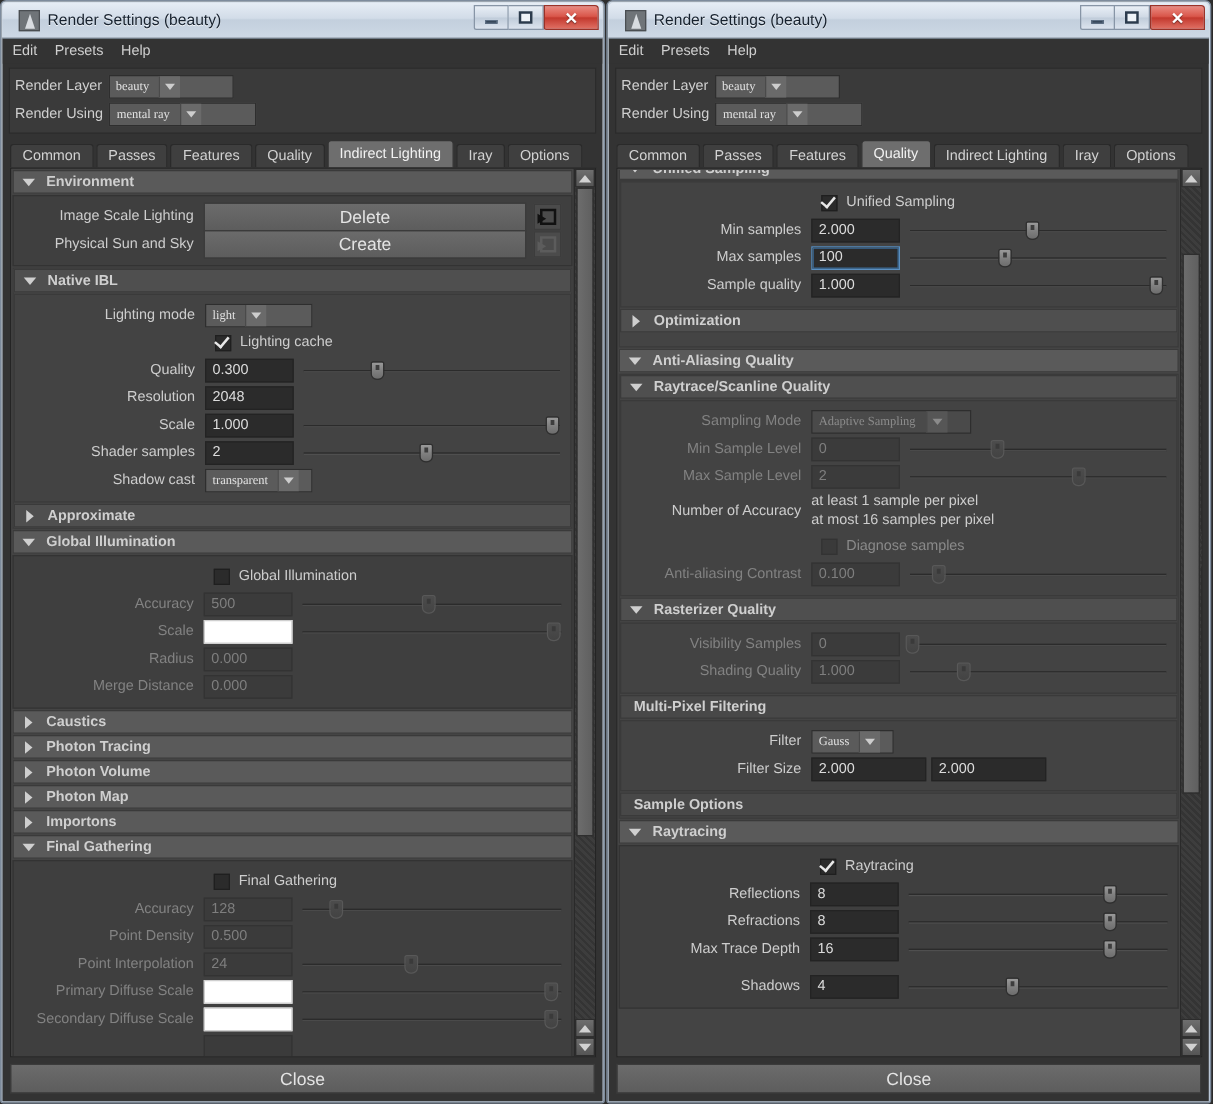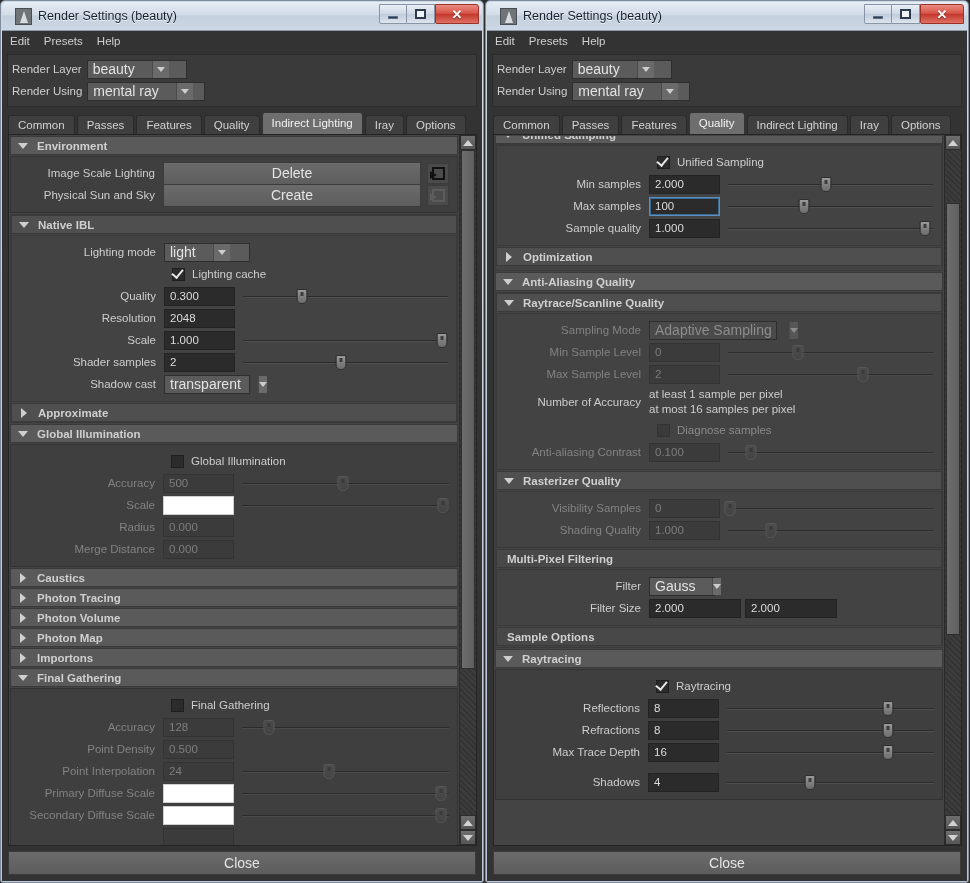--- a/index.html
+++ b/index.html
@@ -134,24 +134,25 @@
   
   .combo {
     height: 19px;
     display: flex;
     align-items: stretch;
     background: #5b5b5b;
     border: 1px solid #2e2e2e;
   }
   .combo .cval {
     display: flex; align-items: center;
-    padding: 0 17px 0 5px;
-    font-size: 14px;
+    padding: 0 8px 0 5px;
+    font-size: 10px;
     color: #e2e2e2;
     white-space: nowrap;
+    font-family: Liberation Serif, serif;
   }
   .combo .carrow {
     width: 17px;
     border-left: 1px solid #4a4a4a;
     background: #6a6a6a;
     display: flex; align-items: center; justify-content: center;
   }
   .combo .carrow i {
     width: 0; height: 0;
     border-left: 4px solid transparent;
@@ -872,21 +873,21 @@
                 </div>
                 <div class="arow">
                   <div class="lab">Sample quality</div>
                   <div class="field">1.000</div>
                   <div class="slider">
                     <div class="srail"></div>
                       <div class="shandle" style="left:96%"></div>
                   </div>
                 </div>
               </div>
-              <div class="frame-head sub" style="margin-bottom:4px">
+              <div class="frame-head sub" style="margin-bottom:11px">
                 <span class="tri closed"></span>
                 <span class="ftitle">Optimization</span>
               </div>
             </div>
 
             <div class="frame-head">
               <span class="tri"></span>
               <span class="ftitle">Anti-Aliasing Quality</span>
             </div>
 

